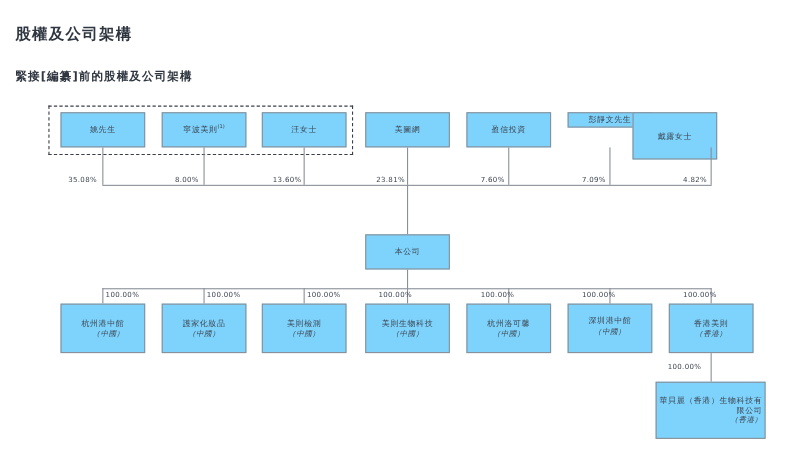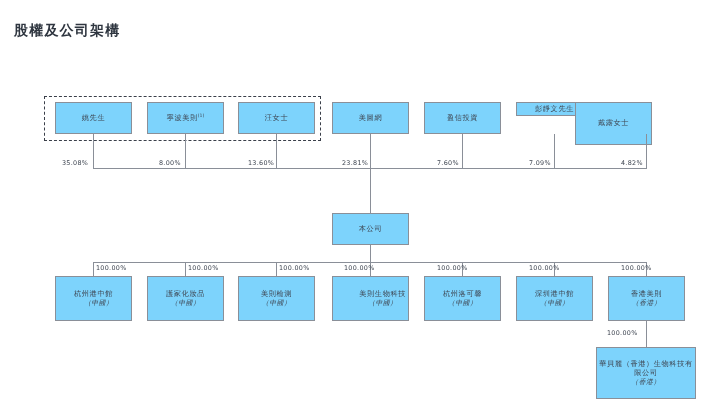--- a/index.html
+++ b/index.html
@@ -64,20 +64,21 @@
     letter-spacing:.3px;
     white-space:nowrap;
   }
 </style>
 </head>
 <body>
 
 <div class="page">
 
   <div class="h-section">股權及公司架構</div>
+  <div class="h-sub">緊接[編纂]前的股權及公司架構</div>
 
   <div class="dashed-group" style="left:44px;top:96px;width:277px;height:45px;"></div>
 
   <div class="box" style="left:55px;top:102px;width:77px;height:32px;">
     <span class="t">
       <span>姚先生</span><span class="sup"></span>
     </span>
   </div>
   <div class="box" style="left:147px;top:102px;width:77px;height:32px;">
     <span class="t">
@@ -164,48 +165,48 @@
       <span>護家化妝品</span>
       <span class="reg">（中國）</span>
     </span>
   </div>
   <div class="box" style="left:238px;top:276px;width:77px;height:45px;">
     <span class="t">
       <span>美則檢測</span>
       <span class="reg">（中國）</span>
     </span>
   </div>
-  <div class="box" style="left:332px;top:276px;width:77px;height:45px;justify-content:flex-end;">
+  <div class="box" style="left:332px;top:276px;width:77px;height:45px;">
     <span class="t">
       <span>美則生物科技</span>
       <span class="reg">（中國）</span>
     </span>
   </div>
   <div class="box" style="left:424px;top:276px;width:77px;height:45px;">
     <span class="t">
       <span>杭州洛可馨</span>
       <span class="reg">（中國）</span>
     </span>
   </div>
-  <div class="box" style="left:516px;top:276px;width:77px;height:45px;">
+  <div class="box" style="left:516px;top:276px;width:77px;height:45px;font-family:Liberation Mono, monospace;">
     <span class="t">
       <span>深圳港中館</span>
       <span class="reg">（中國）</span>
     </span>
   </div>
   <div class="box" style="left:608px;top:276px;width:77px;height:45px;">
     <span class="t">
       <span>香港美則</span>
       <span class="reg">（香港）</span>
     </span>
   </div>
 
   <div class="vline" style="left:646px;top:321px;height:26px;"></div>
   <div class="pct" style="left:607px;top:329px;">100.00%</div>
 
-  <div class="box" style="left:596px;top:347px;width:100px;height:52px;">
+  <div class="box" style="left:596px;top:347px;width:100px;height:52px;text-align:right;">
     <span class="t">
       <span>華貝麗（香港）生物科技有限公司</span>
       <span class="reg">（香港）</span>
     </span>
   </div>
 
 </div>
 
 </body></html>

